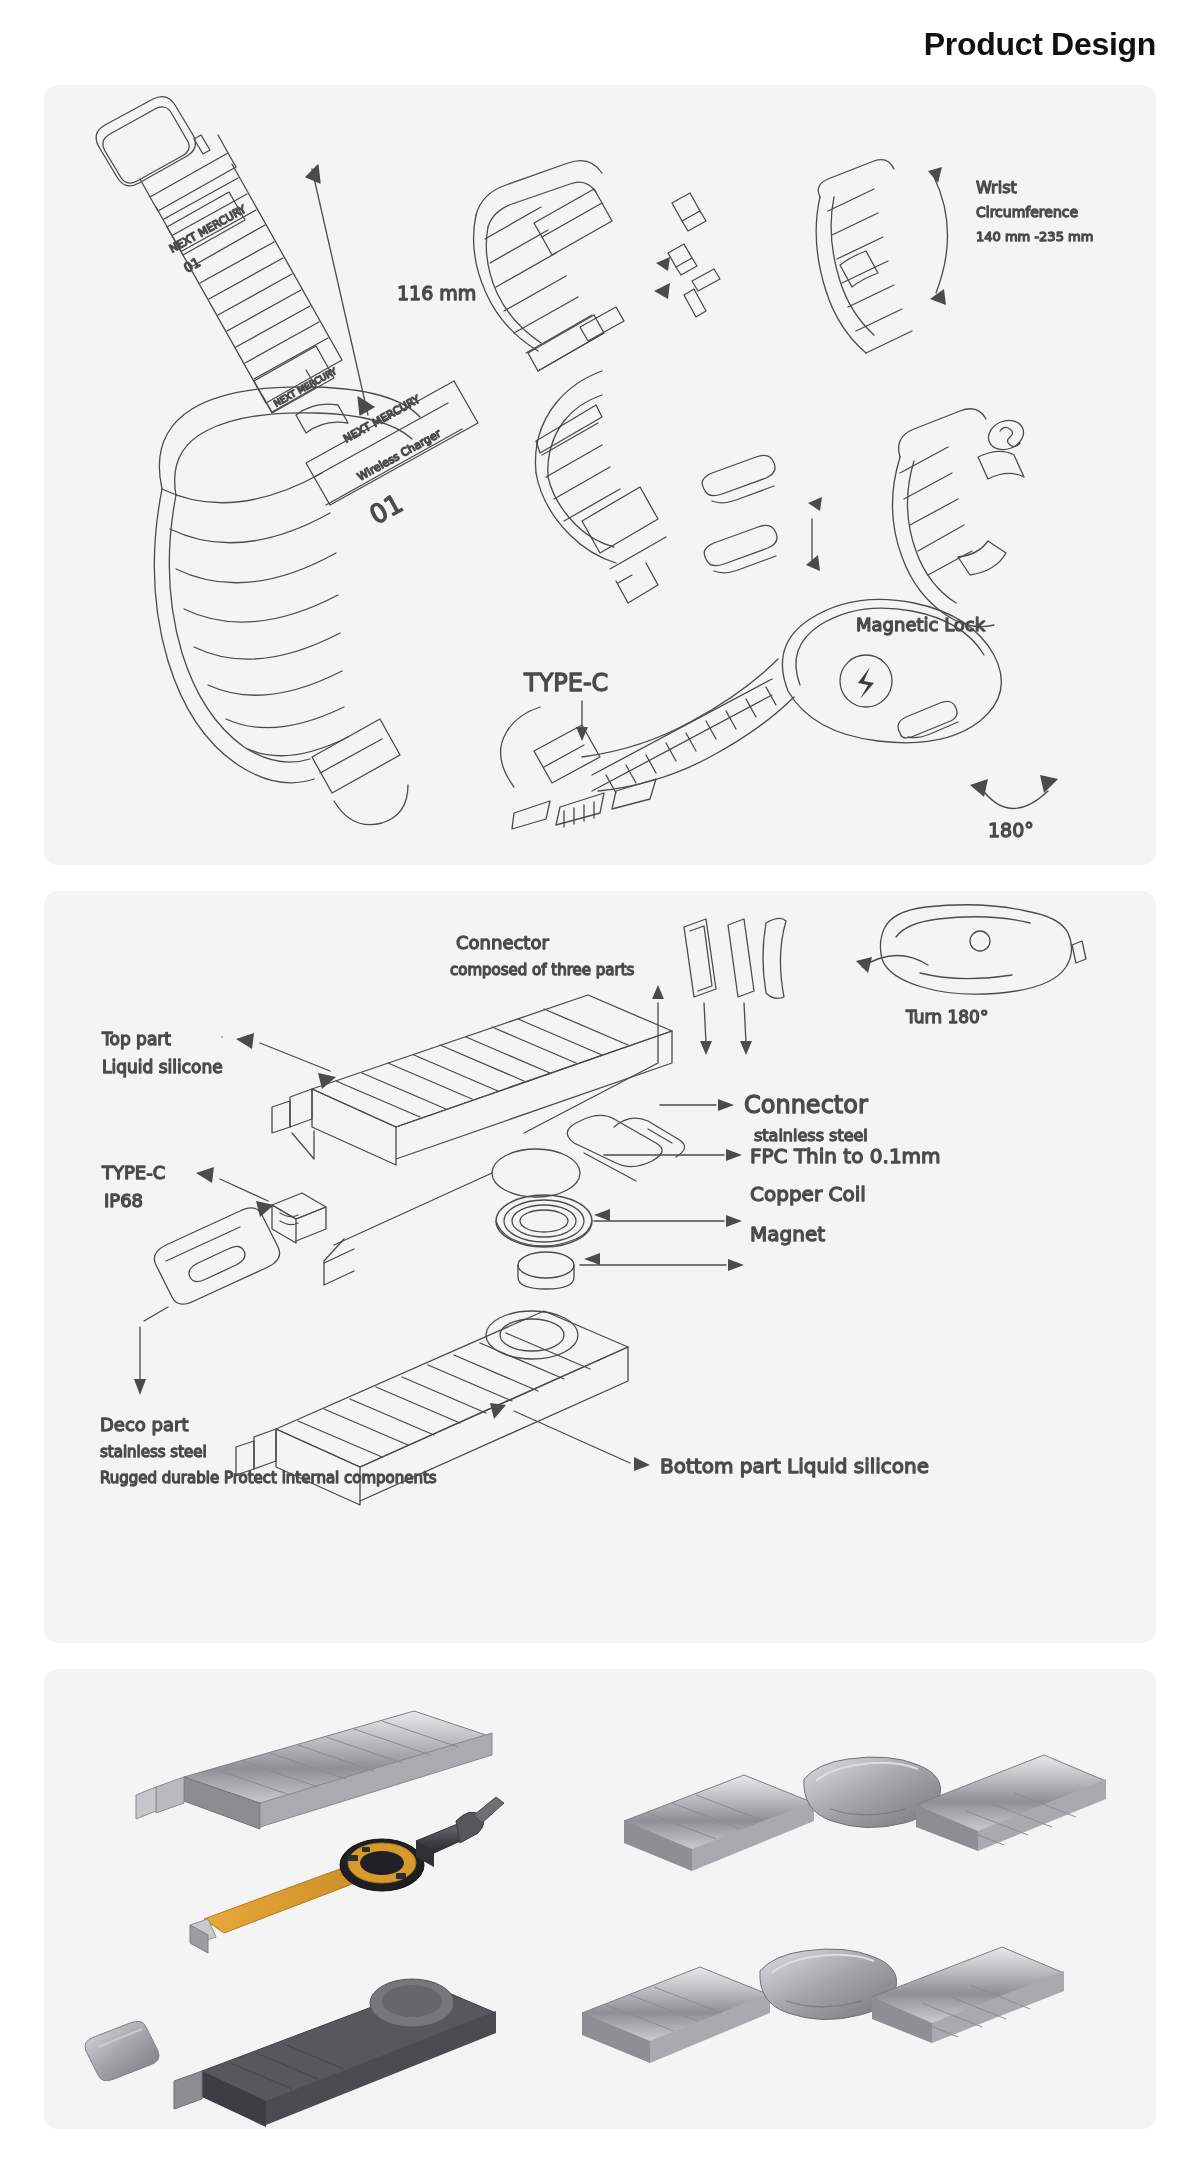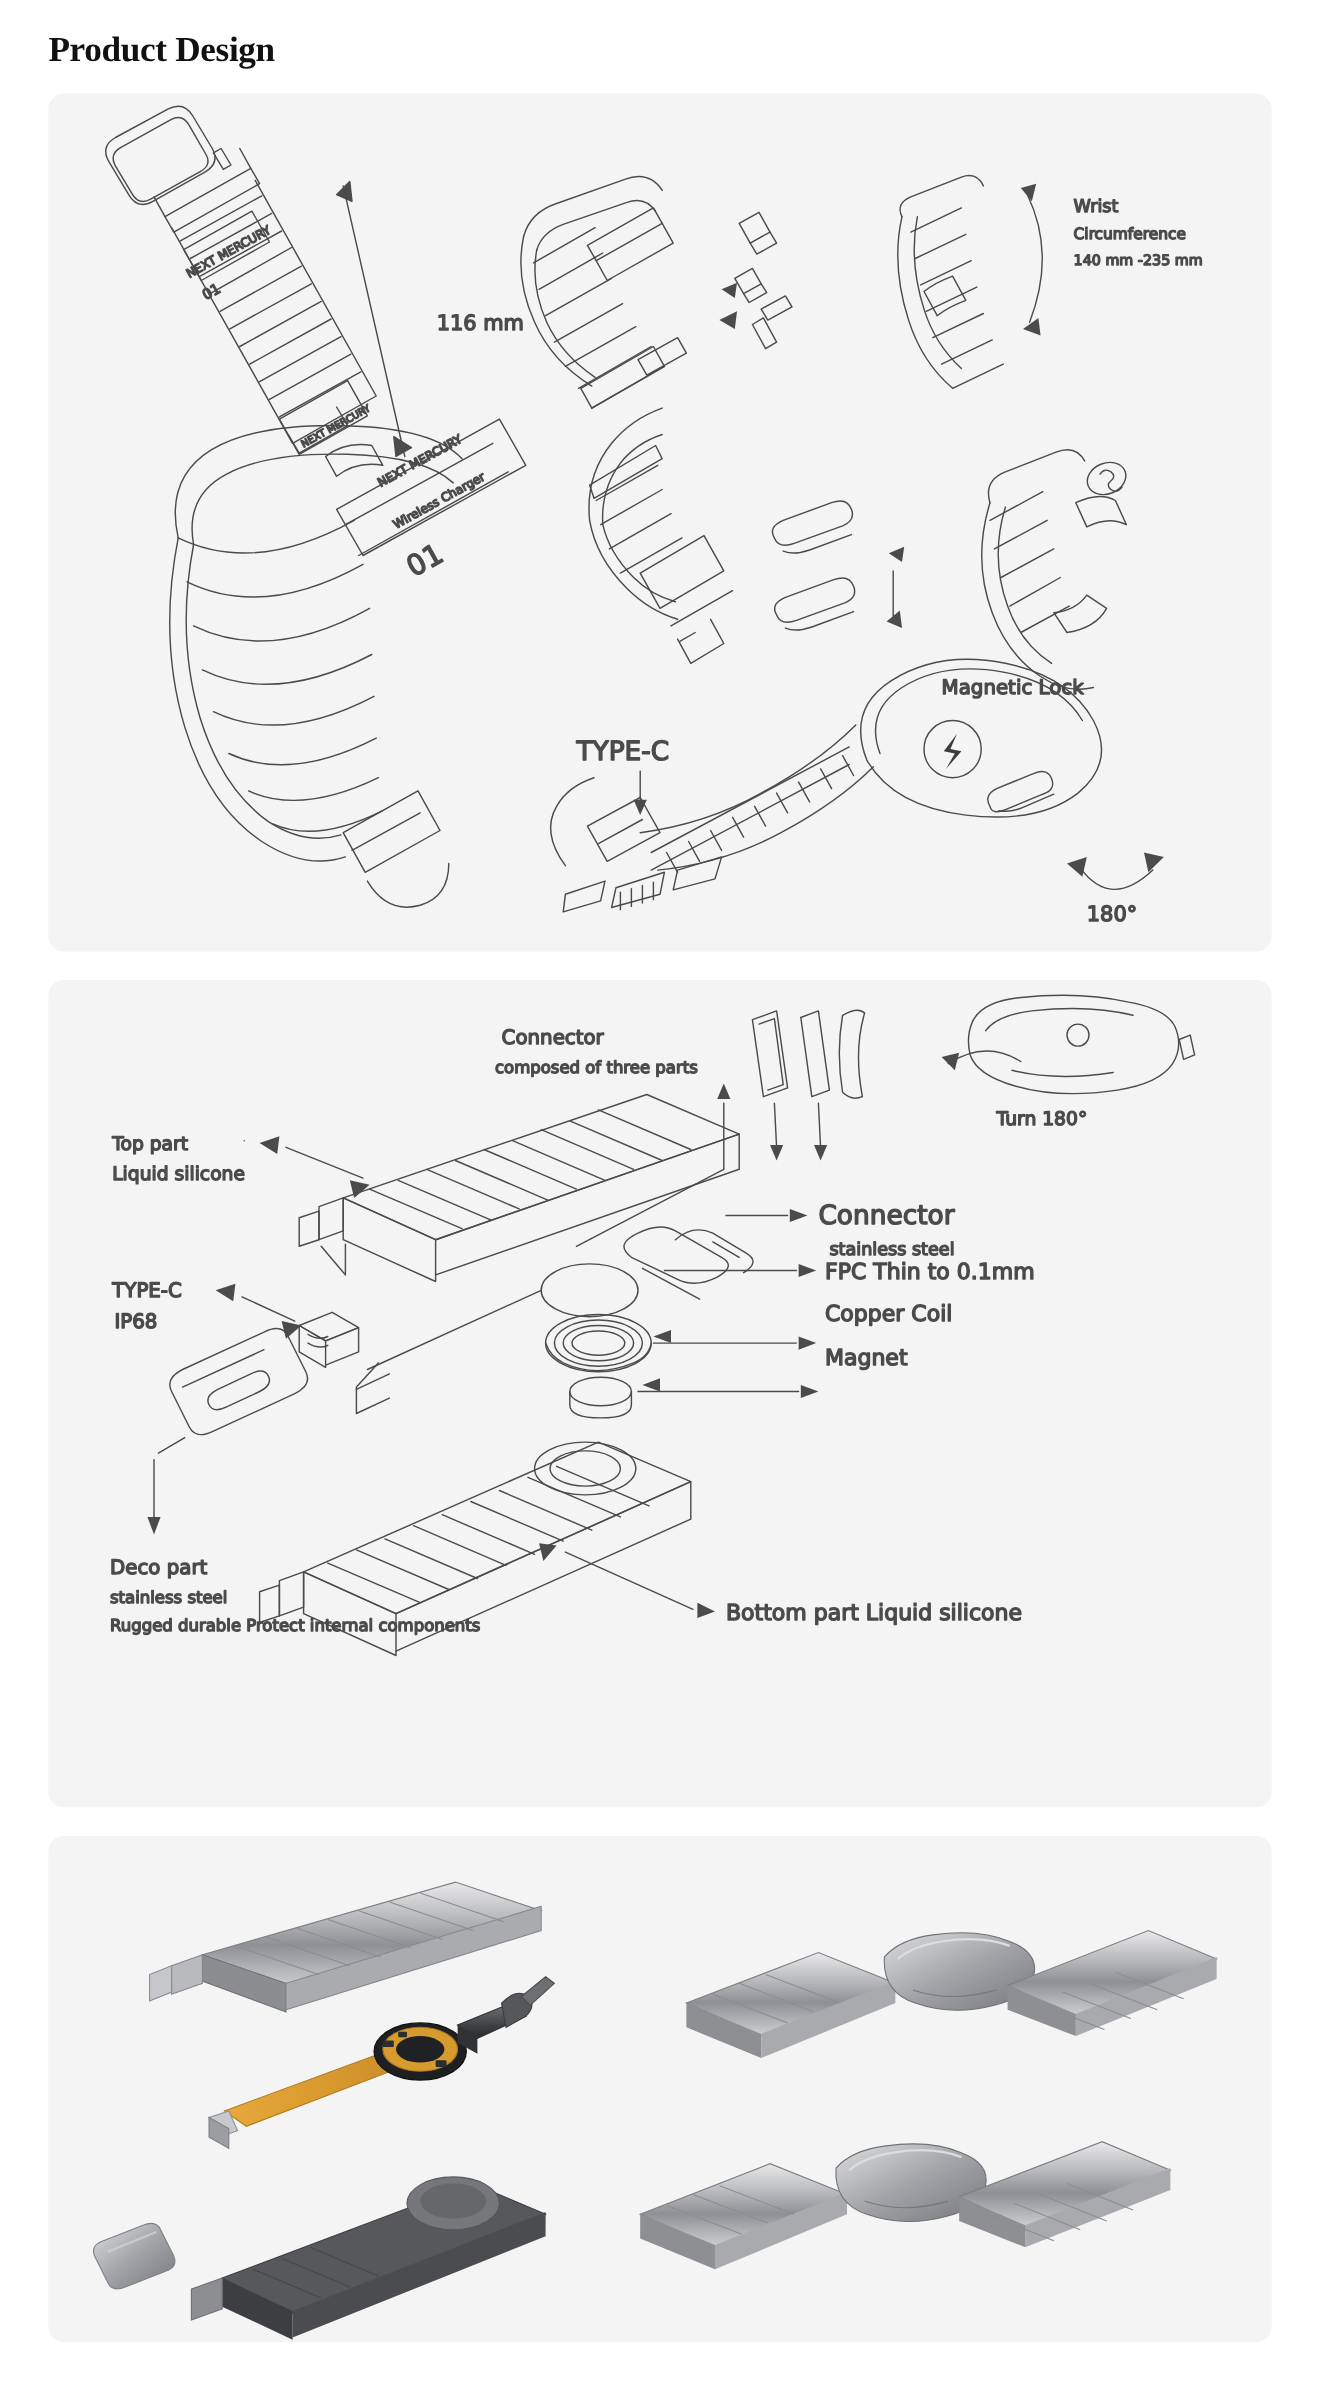--- a/index.html
+++ b/index.html
@@ -10,27 +10,26 @@
     color:#1b1b1b;
   }
   .page{
     width:1200px;
     min-height:2168px;
     box-sizing:border-box;
     padding:18px 44px 40px 44px;
     background:#ffffff;
   }
   .page-title{
-    text-align:left;
+    text-align:right;
     font-size:32px;
     font-weight:bold;
     letter-spacing:-0.3px;
     margin:8px 0 22px 0;
     color:#111111;
-    font-family:Liberation Serif, serif;
   }
   .panel{
     background:#f4f4f4;
     border-radius:14px;
     position:relative;
     overflow:hidden;
     margin-bottom:26px;
   }
   .panel-1{height:780px;}
   .panel-2{height:752px;}

